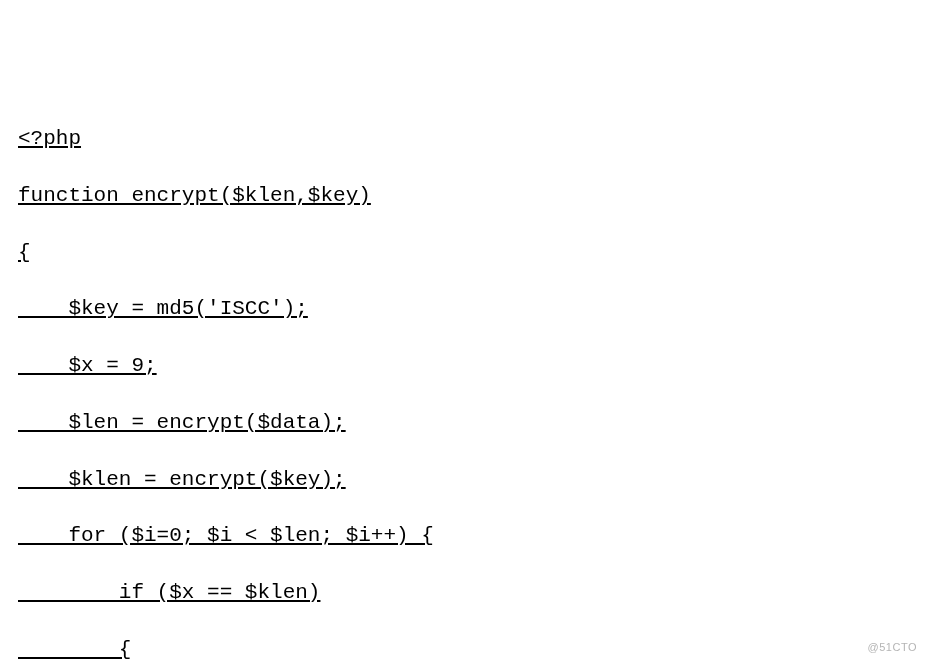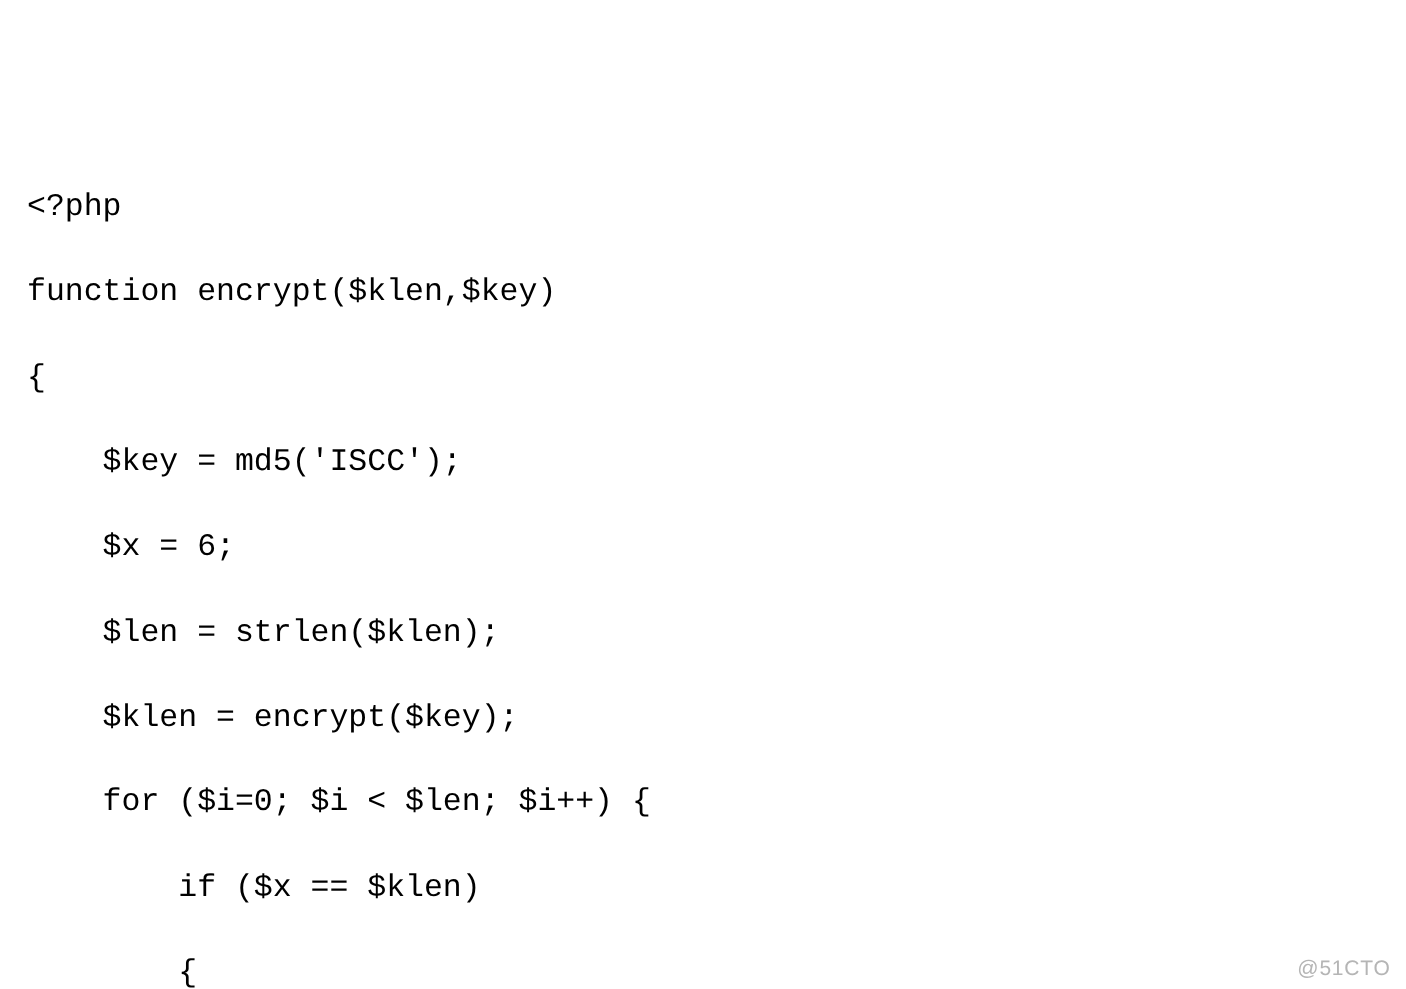--- a/index.html
+++ b/index.html
@@ -15,43 +15,44 @@
       color: #000000;
       padding: 12px 0 8px 18px;
       white-space: pre;
       width: 937px;
       height: 659px;
       overflow: hidden;
       position: relative;
     }
     .code-line {
       display: block;
+      text-decoration: underline;
     }
     .watermark {
       position: absolute;
       bottom: 4px;
-      right: 10px;
-      font-size: 14px;
+      right: 20px;
+      font-size: 11px;
       color: #b5b5b5;
       font-family: Arial, sans-serif;
       white-space: normal;
       letter-spacing: 0.5px;
     }
   </style>
 </head>
 <body>
 
 
 
 <span class="code-line">&lt;?php</span>
 <span class="code-line">function encrypt($klen,$key)</span>
 <span class="code-line">{</span>
 <span class="code-line">    $key = md5('ISCC');</span>
-<span class="code-line">    $x = 6;</span>
-<span class="code-line">    $len = strlen($klen);</span>
+<span class="code-line">    $x = 9;</span>
+<span class="code-line">    $len = encrypt($data);</span>
 <span class="code-line">    $klen = encrypt($key);</span>
 <span class="code-line">    for ($i=0; $i &lt; $len; $i++) {</span>
 <span class="code-line">        if ($x == $klen)</span>
 <span class="code-line">        {</span>
 
 
 
 
 
 

